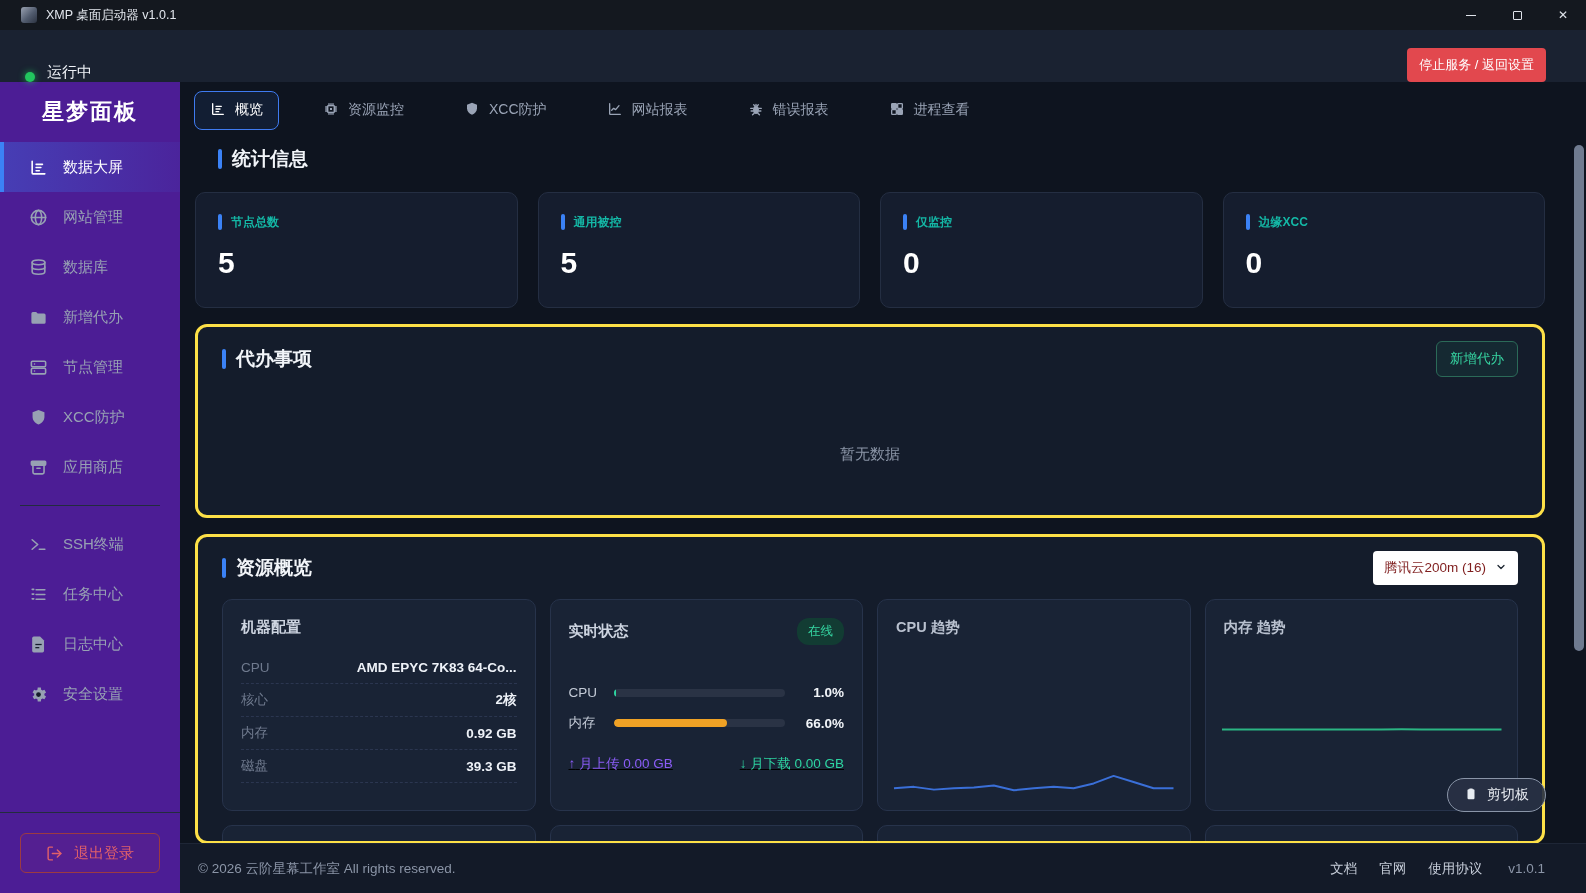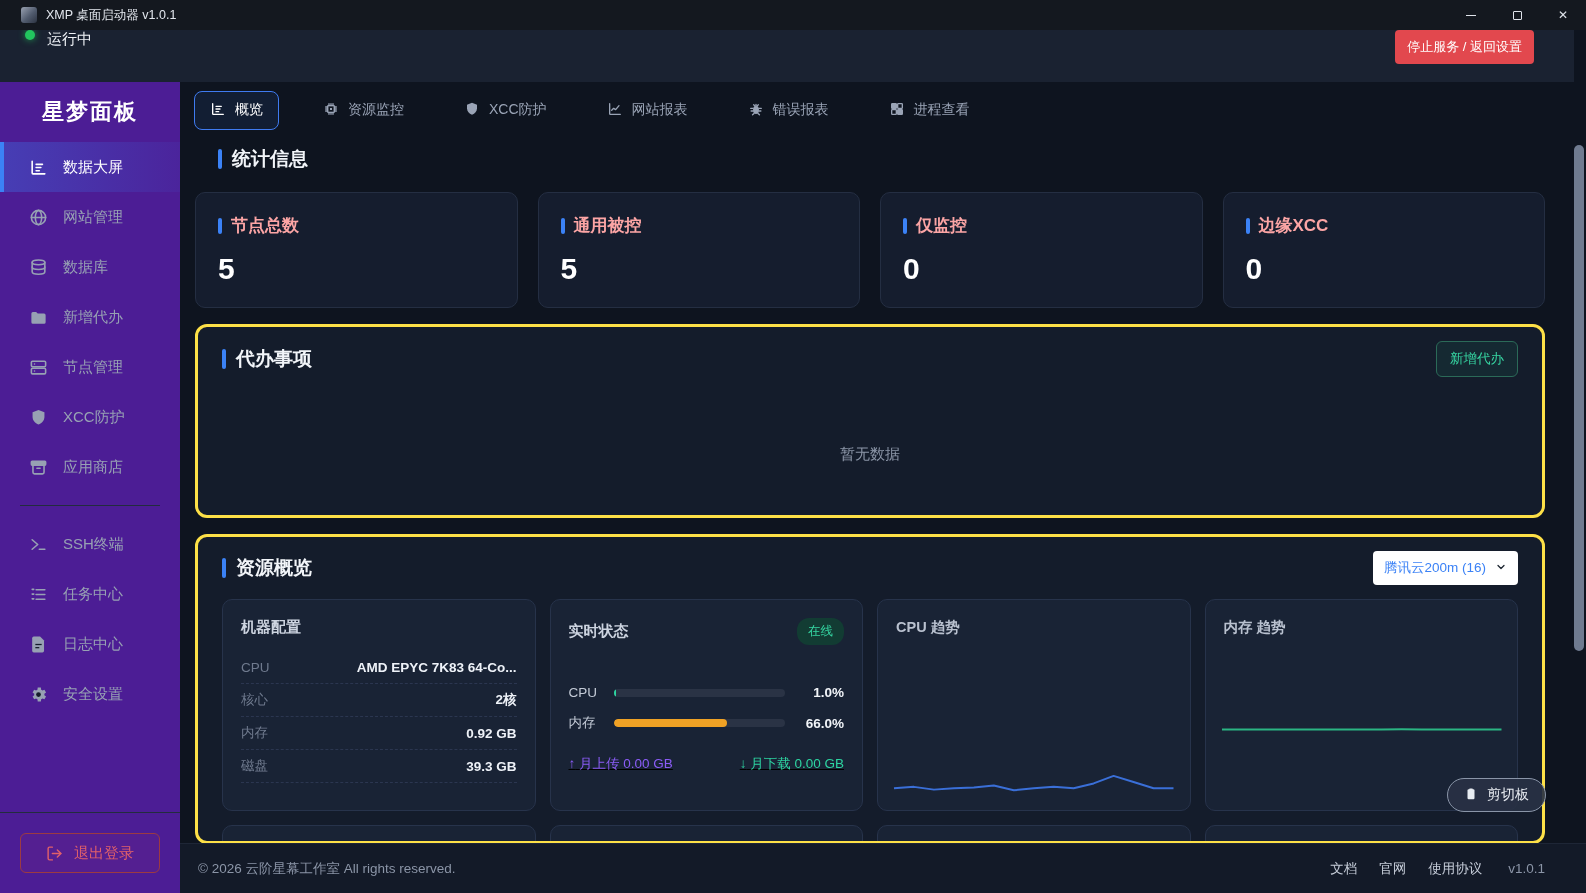--- a/index.html
+++ b/index.html
@@ -11,21 +11,21 @@
   .titlebar { position:absolute; top:0; left:0; right:0; height:30px; background:#14181f; display:flex; align-items:center; justify-content:space-between; z-index:50; }
   .tb-left { display:flex; align-items:center; gap:9px; padding-left:21px; font-size:12.5px; color:#e3e7ee; }
   .app-icon { width:16px; height:16px; border-radius:3px; background:linear-gradient(135deg,#9aa2b2 0%,#515b6e 55%,#2c3342 100%); }
   .win-controls { display:flex; height:100%; }
   .win-btn { width:46px; height:100%; display:flex; align-items:center; justify-content:center; color:#dfe3ea; cursor:pointer; }
   .min-glyph { width:10px; height:1px; background:#dfe3ea; display:block; }
   .max-glyph { width:9px; height:9px; border:1px solid #dfe3ea; border-radius:1px; display:block; }
   .close-glyph { font-size:12px; line-height:1; }
 
   
-  .header { position:absolute; top:30px; left:0; right:12px; height:52px; background:#1a2231; display:flex; align-items:flex-start; z-index:40; }
+  .header { position:absolute; top:30px; left:0; right:0; height:52px; background:#1a2231; display:flex; align-items:flex-end; z-index:40; }
   .status-dot { width:10px; height:10px; border-radius:50%; background:#22c55e; margin-left:25px; box-shadow:0 0 7px rgba(34,197,94,.75); }
   .status-text { margin-left:12px; font-size:15px; color:#eef1f6; }
   .stop-btn { margin-left:auto; margin-right:40px; background:#e2484e; color:#fff; border:none; border-radius:4px; padding:8px 12px; font-size:13px; cursor:pointer; font-family:inherit; }
 
   
   .sidebar { position:absolute; top:82px; left:0; width:180px; bottom:0; background:#4c1d95; display:flex; flex-direction:column; z-index:30; }
   .brand { height:60px; display:flex; align-items:center; justify-content:center; color:#fff; font-size:22px; font-weight:700; letter-spacing:2px; }
   .nav-item { height:50px; display:flex; align-items:center; padding-left:25px; gap:15px; color:#97a1b3; font-size:15px; cursor:pointer; border-left:4px solid transparent; }
   .nav-item.active { background:linear-gradient(90deg, rgba(59,130,246,.32), rgba(59,130,246,.07)); border-left-color:#3b82f6; color:#fff; }
   .nav-icon { display:flex; align-items:center; }
@@ -42,33 +42,33 @@
   .tab { display:flex; align-items:center; gap:9px; padding:9px 15px; border-radius:8px; border:1px solid transparent; color:#9aa4b6; font-size:14px; cursor:pointer; }
   .tab svg { width:16px; height:16px; }
   .tab.active { border-color:#3f7bf0; background:rgba(63,123,240,.10); color:#fff; }
 
   .content { padding:17px 41px 0 15px; }
   .section-title { display:flex; align-items:center; gap:10px; margin:0 0 20px 23px; font-size:19px; font-weight:700; color:#f2f5f9; }
   .accent { width:4px; height:20px; background:#3b82f6; border-radius:2px; flex:none; }
 
   .stat-row { display:flex; gap:20px; }
   .stat-card { flex:1; height:116px; background:#151d2e; border:1px solid #242e42; border-radius:10px; padding:21px 22px; }
-  .stat-label { display:flex; align-items:center; gap:9px; font-size:17px; font-weight:700; color:#fca5a5; }
+  .stat-label { display:flex; gap:9px; font-size:12px; font-weight:700; color:#14b8a6; }
   .stat-label .accent { height:16px; }
   .stat-value { margin-top:15px; font-size:30px; font-weight:700; color:#fff; }
 
   .panel { background:#141c2b; border:3px solid #fde047; border-radius:12px; margin-top:16px; padding:14px 24px; }
   .panel-head { display:flex; align-items:center; }
   .panel-title { display:flex; align-items:center; gap:10px; font-size:19px; font-weight:700; color:#f2f5f9; }
   .todo-panel { height:194px; position:relative; }
   .add-todo-btn { margin-left:auto; background:rgba(45,212,160,.07); border:1px solid #2b6a58; color:#36d4a1; font-size:13.5px; padding:8px 13px; border-radius:6px; cursor:pointer; font-family:inherit; }
   .empty-text { position:absolute; left:0; right:0; top:118px; text-align:center; color:#8b95a7; font-size:15px; }
 
   .res-panel { height:310px; overflow:hidden; }
-  .node-select { margin-left:auto; background:#fff; color:#3b82f6; font-size:13.5px; border-radius:4px; padding:8px 11px; display:flex; align-items:center; gap:9px; cursor:pointer; }
+  .node-select { margin-left:auto; background:#fff; color:#7f1d1d; font-size:13.5px; border-radius:4px; padding:8px 11px; display:flex; align-items:center; gap:9px; cursor:pointer; }
   .node-select svg { width:12px; height:12px; }
   .res-cards { display:flex; gap:14px; margin-top:14px; }
   .res-card { flex:1; height:212px; background:#192335; border:1px solid #27334b; border-radius:10px; padding:18px; position:relative; }
   .res-card-title { font-size:15px; font-weight:700; color:#cdd4e0; }
   .chart-title { font-weight:600; color:#b9c1cf; font-size:14.5px; }
 
   .m-rows { margin-top:14px; }
   .m-row { display:flex; justify-content:space-between; align-items:center; height:33px; border-bottom:1px dashed #2b3650; font-size:13.5px; }
   .m-label { color:#6f7a8e; }
   .m-value { color:#eef2f8; font-weight:700; }

